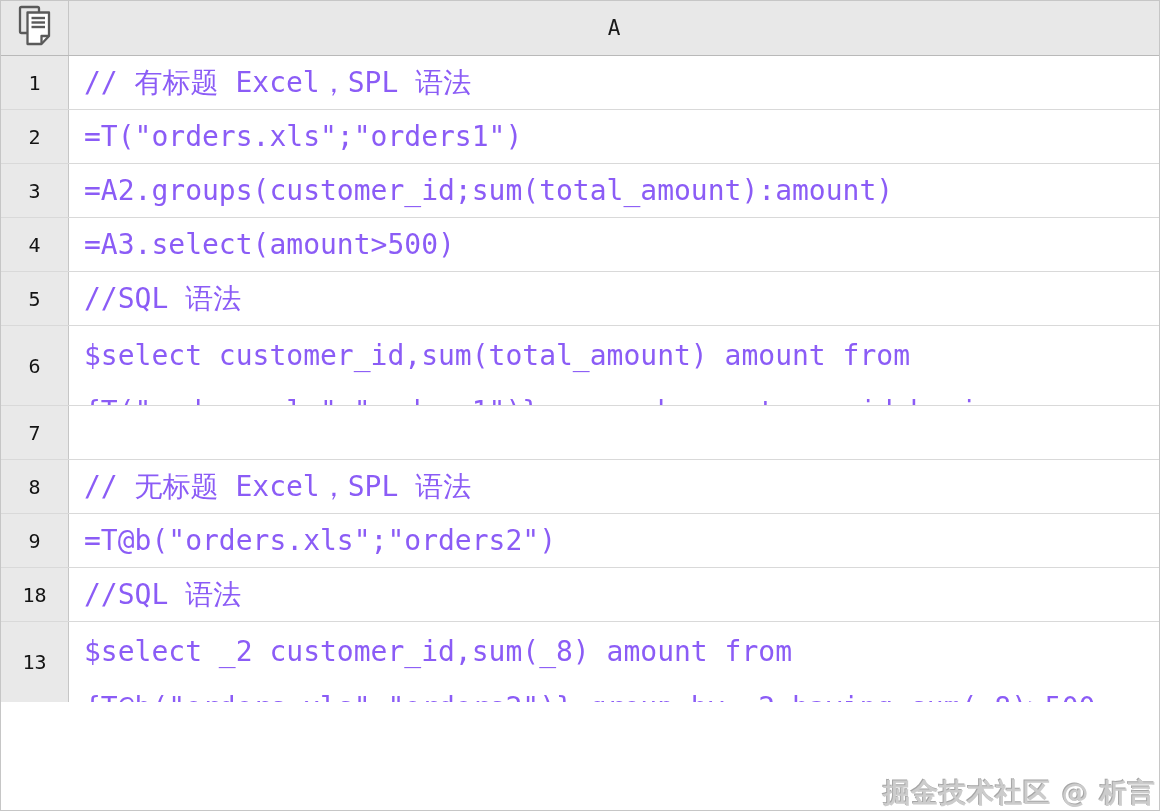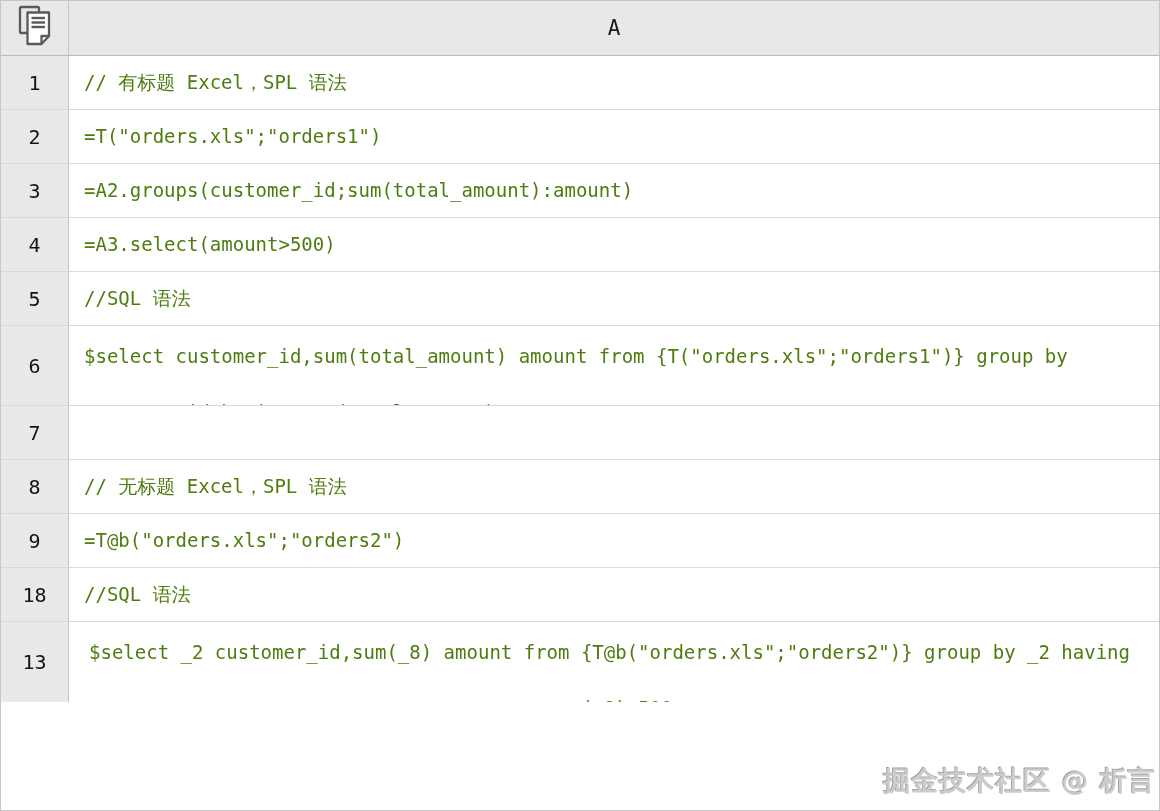--- a/index.html
+++ b/index.html
@@ -24,39 +24,39 @@
     border-right:1px solid #c6c6c6;
     display:flex; align-items:center; justify-content:center;
   }
   .hcell {
     flex:1 1 auto;
     display:flex; align-items:center; justify-content:center;
     font-size:21px; color:#1a1a1a;
   }
   .row { display:flex; height:54px; border-bottom:1px solid #d9d9d9; background:#ffffff; }
   .row.tall6  { height:80px; }
-  .row.tall13 { height:80px; border-bottom:none;text-align:center; }
+  .row.tall13 { height:80px; border-bottom:none; }
   .rownum {
     width:68px; flex:0 0 68px;
     background:#e9e9e9;
     border-right:1px solid #c6c6c6;
     display:flex; align-items:center; justify-content:center;
     font-size:20px; color:#141414;
   }
   .cell {
     flex:1 1 auto;
-    font-size:19px; color:#4d7c0f;
+    font-size:28px; color:#8b5cf6;
     line-height:53px;
     padding:0 24px 0 15px;
     white-space:normal; overflow:hidden;
   }
   .row.tall6 .cell, .row.tall13 .cell { line-height:56px; padding-top:2px; }
   .watermark {
     position:absolute;
-    right:4px; bottom:12px;
+    right:4px; bottom:0;
     font-size:27px; font-weight:bold;
     letter-spacing:1px;
     color:#cccccc;
     text-shadow:-1px -1px 0 #a6a6a6, 1px 1px 0 #ffffff;
     font-family:"DejaVu Sans","Liberation Sans",sans-serif;
     pointer-events:none;
   }
 </style>
 </head>
 <body>

